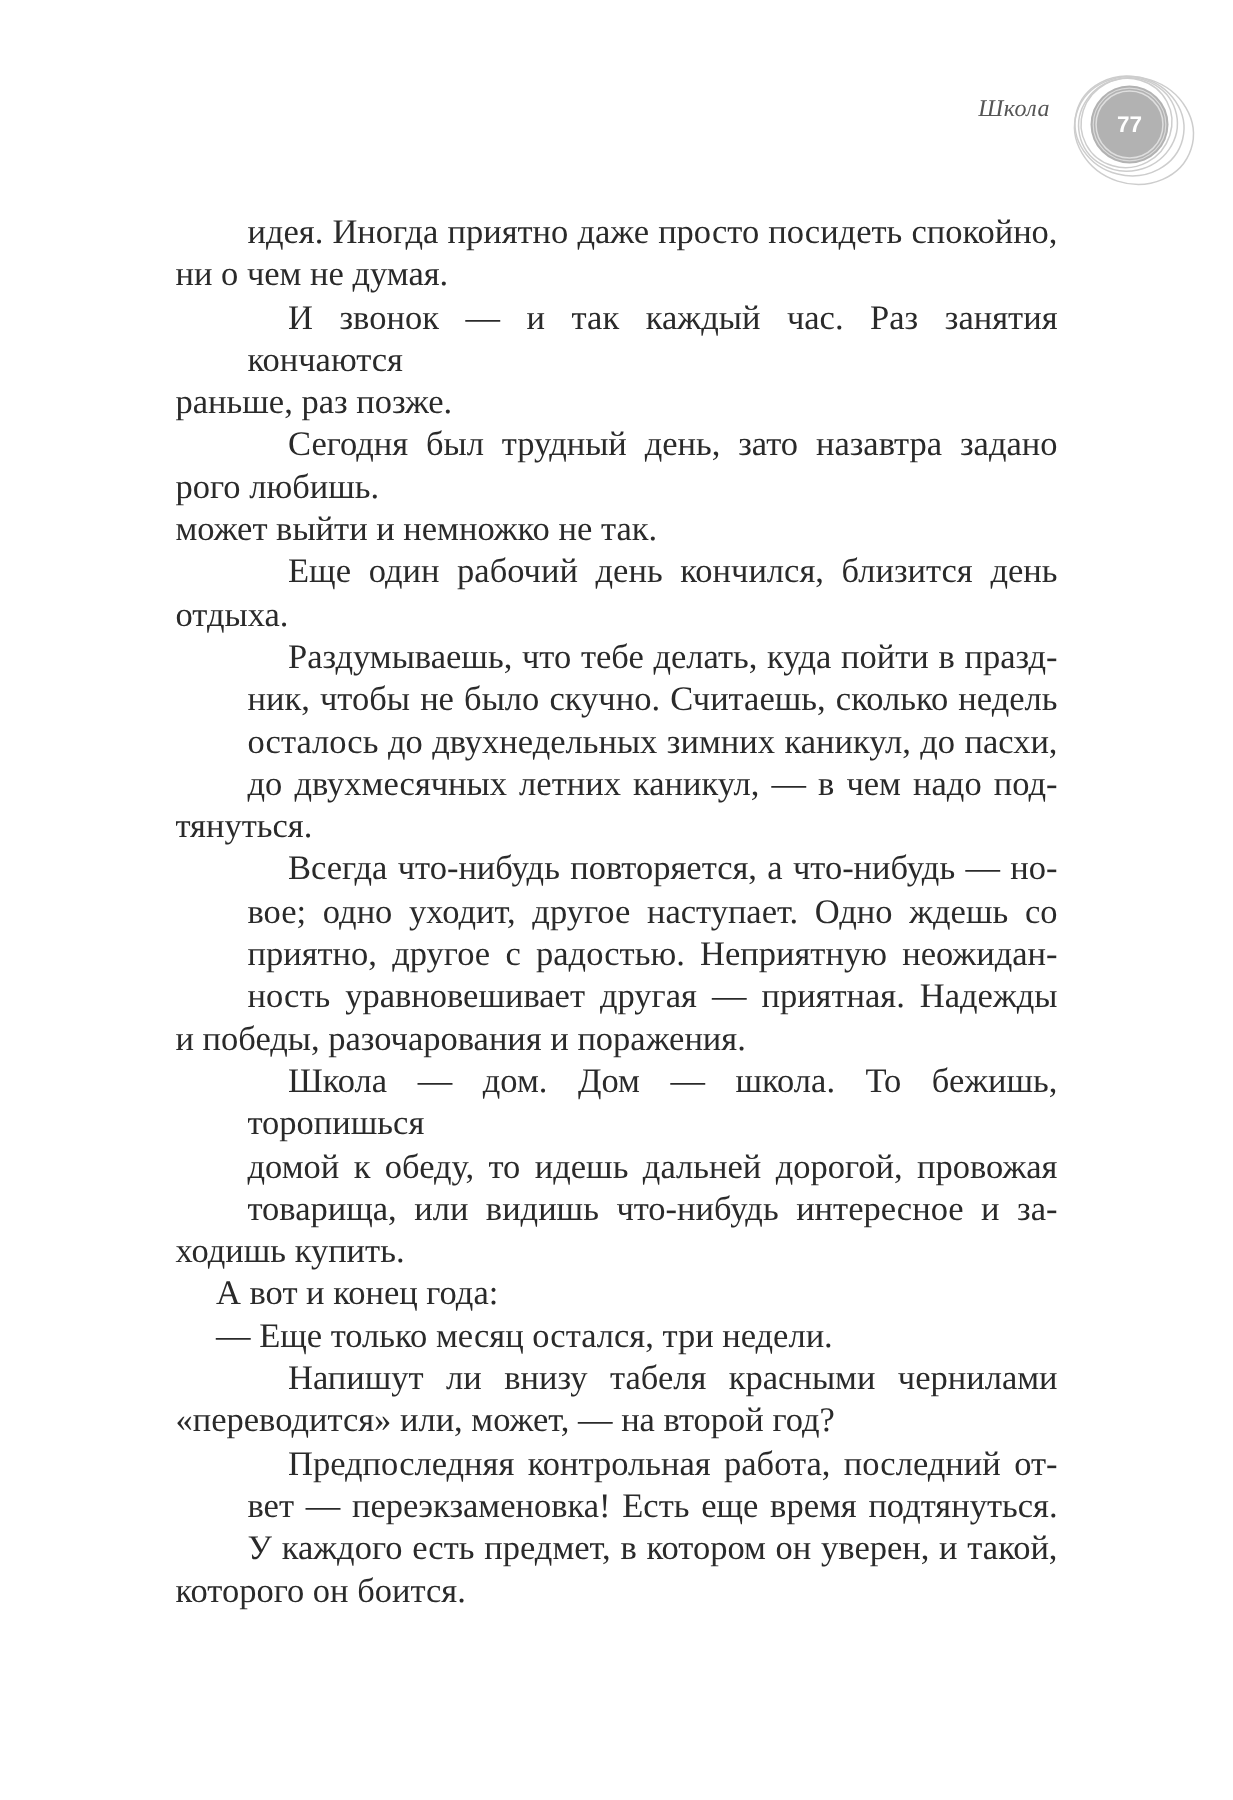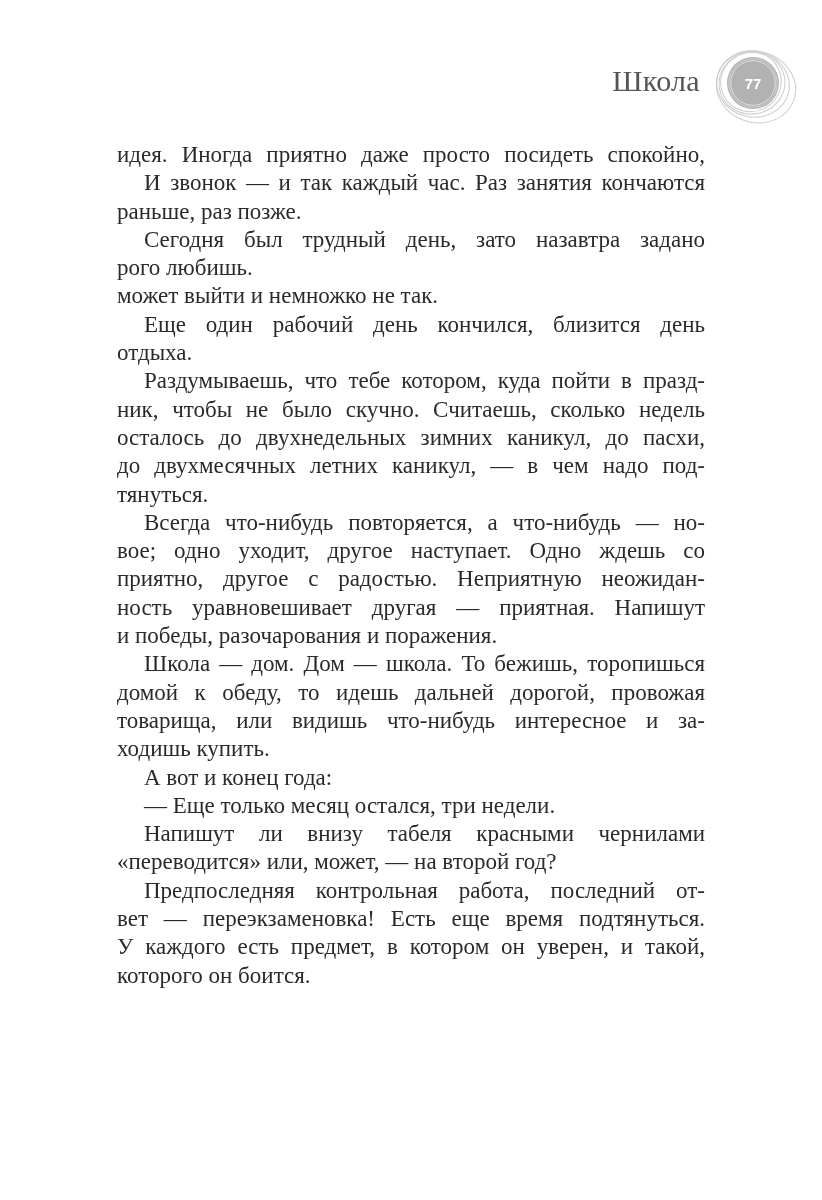--- a/index.html
+++ b/index.html
@@ -9,21 +9,22 @@
     height: 1200px;
     background: var(--page-bg, #ffffff);
     overflow: hidden;
     font-family: "Liberation Serif", "DejaVu Serif", serif;
   }
   
   .chapter-title {
     position: absolute;
     top: 64px;
     right: 122px;
-    font-size: 30px;
+    font-style: italic;
+    font-size: 16px;
     letter-spacing: 0.3px;
     color: var(--header-color, #555555);
   }
   
   .badge {
     position: absolute;
     left: 702px;
     top: 40px;
     width: 104px;
     height: 92px;
@@ -47,21 +48,21 @@
   .textblock {
     position: absolute;
     left: 117px;
     top: 141px;
     width: 588px;
     font-size: 23px;
     line-height: 28.3px;
     color: var(--text-color, #2a2a2a);
   }
   .line { text-align: left; }
-  .line.just { text-align: justify; text-align-last: justify; }
+  .line.just { text-align: justify; text-align-last: justify; margin-left: 48px; }
   .line.indent { text-indent: 27px; }
 </style>
 </head>
 <body>
 
 <div class="page">
 
   <div class="chapter-title">Школа</div>
 
   <div class="badge">
@@ -74,36 +75,37 @@
       </g>
       <circle cx="51" cy="43" r="26" fill="var(--badge-fill, #b2b2b2)"></circle>
       <circle cx="51" cy="43" r="24.2" fill="none" stroke="var(--badge-inner-ring, #e3e3e3)" stroke-width="0.8" opacity="0.8"></circle>
       <circle cx="51" cy="43" r="22.3" fill="none" stroke="var(--badge-inner-ring, #e3e3e3)" stroke-width="1" opacity="0.9"></circle>
     </svg>
     <span class="pagenum">77</span>
   </div>
 
   <div class="textblock">
       <div class="line just">идея. Иногда приятно даже просто посидеть спокойно,</div>
+      <div class="line">ни о чем не думая.</div>
       <div class="line just indent">И звонок — и так каждый час. Раз занятия кончаются</div>
       <div class="line">раньше, раз позже.</div>
       <div class="line just indent">Сегодня был трудный день, зато назавтра задано</div>
       <div class="line">рого любишь.</div>
       <div class="line">может выйти и немножко не так.</div>
       <div class="line just indent">Еще один рабочий день кончился, близится день</div>
       <div class="line">отдыха.</div>
-      <div class="line just indent">Раздумываешь, что тебе котором, куда пойти в празд-</div>
+      <div class="line just indent">Раздумываешь, что тебе делать, куда пойти в празд-</div>
       <div class="line just">ник, чтобы не было скучно. Считаешь, сколько недель</div>
       <div class="line just">осталось до двухнедельных зимних каникул, до пасхи,</div>
       <div class="line just">до двухмесячных летних каникул, — в чем надо под-</div>
       <div class="line">тянуться.</div>
       <div class="line just indent">Всегда что-нибудь повторяется, а что-нибудь — но-</div>
       <div class="line just">вое; одно уходит, другое наступает. Одно ждешь со</div>
       <div class="line just">приятно, другое с радостью. Неприятную неожидан-</div>
-      <div class="line just">ность уравновешивает другая — приятная. Напишут</div>
+      <div class="line just">ность уравновешивает другая — приятная. Надежды</div>
       <div class="line">и победы, разочарования и поражения.</div>
       <div class="line just indent">Школа — дом. Дом — школа. То бежишь, торопишься</div>
       <div class="line just">домой к обеду, то идешь дальней дорогой, провожая</div>
       <div class="line just">товарища, или видишь что-нибудь интересное и за-</div>
       <div class="line">ходишь купить.</div>
       <div class="line indent">А вот и конец года:</div>
       <div class="line indent">— Еще только месяц остался, три недели.</div>
       <div class="line just indent">Напишут ли внизу табеля красными чернилами</div>
       <div class="line">«переводится» или, может, — на второй год?</div>
       <div class="line just indent">Предпоследняя контрольная работа, последний от-</div>

